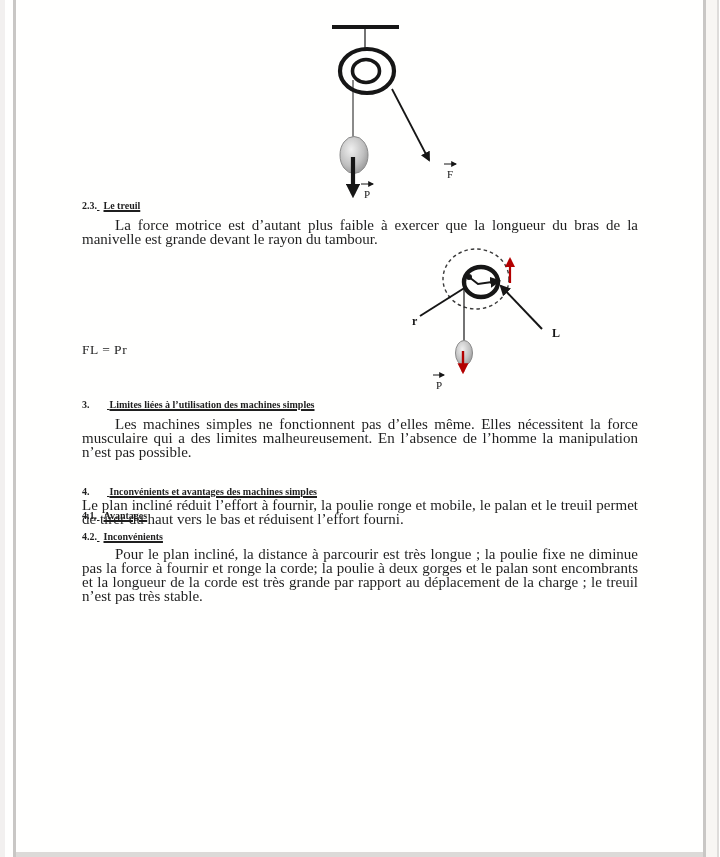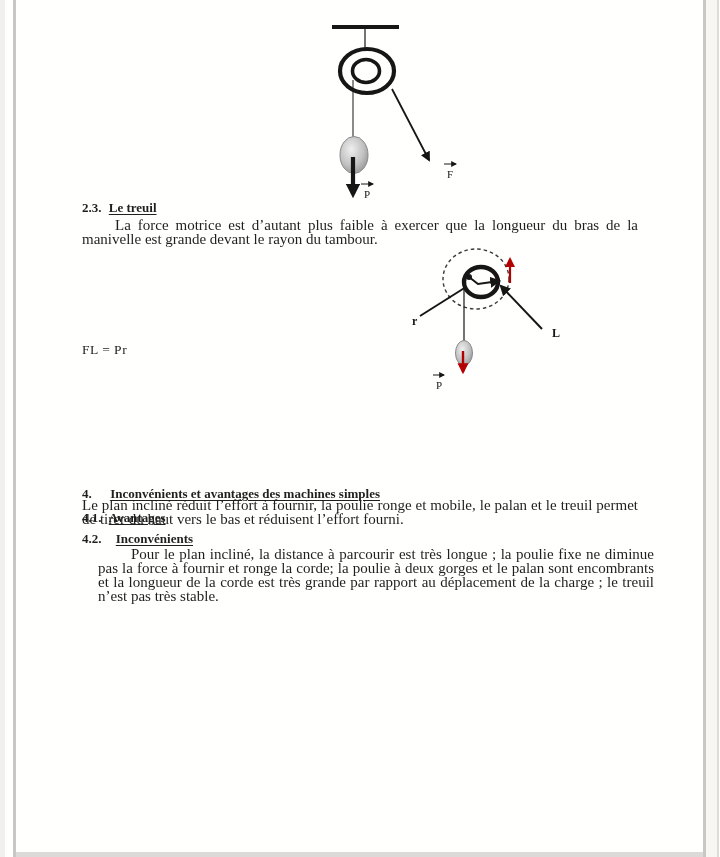--- a/index.html
+++ b/index.html
@@ -10,21 +10,21 @@
   #edge-left-outer{left:0;top:0;width:5px;height:857px;background:#f2f0ef;}
   #edge-left-line{left:13px;top:0;width:3px;height:857px;background:#c9c7c5;}
   #edge-right-line{left:703px;top:0;width:3px;height:857px;background:#c9c7c5;}
   #edge-right-strip{left:706px;top:0;width:11px;height:857px;background:#f8f6f3;}
   #edge-right-thin{left:717px;top:0;width:2px;height:857px;background:#dedcda;}
   #edge-bottom{left:16px;top:852px;width:687px;height:5px;background:#dcdad8;}
 
   .abs{position:absolute;}
   .body-text{font-size:15px;line-height:14px;text-align:justify;width:556px;left:82px;}
   .indent{text-indent:33px;}
-  .head-line{left:82px;font-size:13px;font-weight:bold;white-space:nowrap;}
+  .head-line{left:82px;font-size:10px;font-weight:bold;white-space:nowrap;text-decoration:underline;}
   .head-num{display:inline-block;}
   .num-w25{min-width:25px;}
   .head-title{text-decoration:underline;text-decoration-thickness:1.4px;text-underline-offset:2px;}
   .formula{left:82px;font-size:13.5px;letter-spacing:.5px;margin-top:25px;}
   .fig{position:absolute;}
   .fig text{font-family:"Liberation Serif", serif;}
   .vec-label{font-size:11px;}
   .dim-label{font-family:"Liberation Sans", sans-serif;font-weight:bold;font-size:12px;}
   .exercise-label{font-weight:bold;text-decoration:underline;text-decoration-thickness:1.5px;text-underline-offset:2px;}
   .exercise-rest{margin-left:5px;}
@@ -99,32 +99,37 @@
     <text class="dim-label" x="12" y="80" fill="#161616">r</text>
     <text class="dim-label" x="152" y="92" fill="#161616">L</text>
     <g>
       <line x1="33" y1="130" x2="44" y2="130" stroke="#161616" stroke-width="1" marker-end="url(#mSmall)"></line>
       <text class="vec-label" x="36" y="144" fill="#161616">P</text>
     </g>
   </svg>
 
   <div class="abs formula" style="top:317px;">FL = Pr</div>
 
+  <div class="abs head-line" style="top:399px;">
+    <span class="head-num num-w25">3.</span>
+    <span class="head-title">Limites liées à l’utilisation des machines simples</span>
+  </div>
+  <div class="abs body-text indent" style="top:417px;">Les machines simples ne fonctionnent pas d’elles même. Elles nécessitent la force musculaire qui a des limites malheureusement. En l’absence de l’homme la manipulation n’est pas possible.</div>
 
   <div class="abs head-line" style="top:486px;">
     <span class="head-num num-w25">4.</span>
     <span class="head-title">Inconvénients et avantages des machines simples</span>
   </div>
 
   <div class="abs head-line" style="top:510px;">
     <span class="head-num">4.1.</span>
     <span class="head-title" style="margin-left:4px;">Avantages</span>
   </div>
   <div class="abs body-text" style="top:498px;">Le plan incliné réduit l’effort à fournir,  la poulie ronge et mobile, le palan et le treuil permet de tirer du haut vers le bas et réduisent l’effort fourni.</div>
 
   <div class="abs head-line" style="top:531px;">
     <span class="head-num">4.2.</span>
-    <span class="head-title" style="margin-left:11px;">Inconvénients</span>
+    <span class="head-title" style="margin-left:4px;">Inconvénients</span>
   </div>
-  <div class="abs body-text indent" style="top:547px;margin-left:16px;">Pour le plan incliné, la distance à parcourir est très longue ; la poulie fixe ne diminue pas la force à fournir et ronge la corde; la  poulie à deux gorges et le palan sont encombrants et la longueur de la corde est très grande par rapport au déplacement de la charge ; le treuil n’est pas très stable.</div>
+  <div class="abs body-text indent" style="top:547px;">Pour le plan incliné, la distance à parcourir est très longue ; la poulie fixe ne diminue pas la force à fournir et ronge la corde; la  poulie à deux gorges et le palan sont encombrants et la longueur de la corde est très grande par rapport au déplacement de la charge ; le treuil n’est pas très stable.</div>
 
 
 </div>
 
 </body></html>

